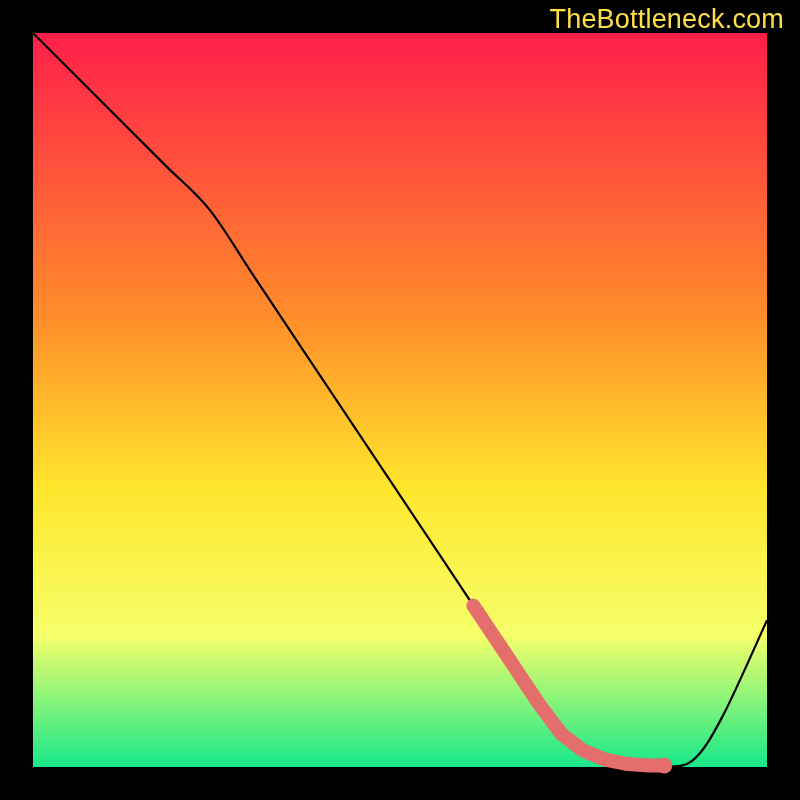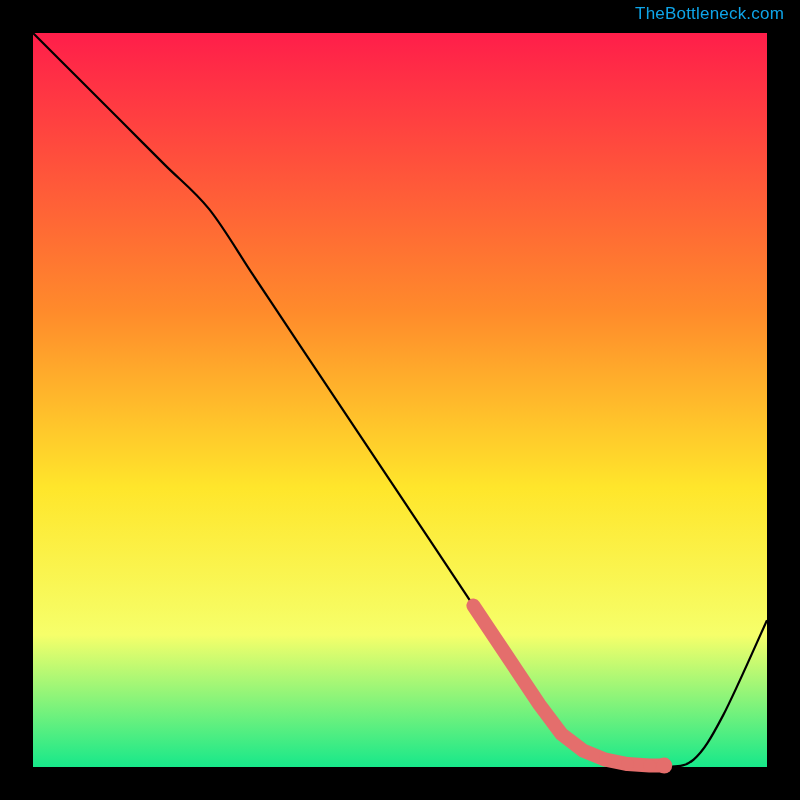--- a/index.html
+++ b/index.html
@@ -13,22 +13,22 @@
   }
   .stage {
     position: relative;
     width: 800px;
     height: 800px;
   }
   .watermark {
     position: absolute;
     top: 4px;
     right: 16px;
-    color: #0ea5e9;
-    font-size: 17px;
+    color: #fde047;
+    font-size: 27px;
     font-weight: 500;
     letter-spacing: 0.2px;
     z-index: 20;
     user-select: none;
   }
   svg.plot {
     position: absolute;
     top: 0;
     left: 0;
   }

